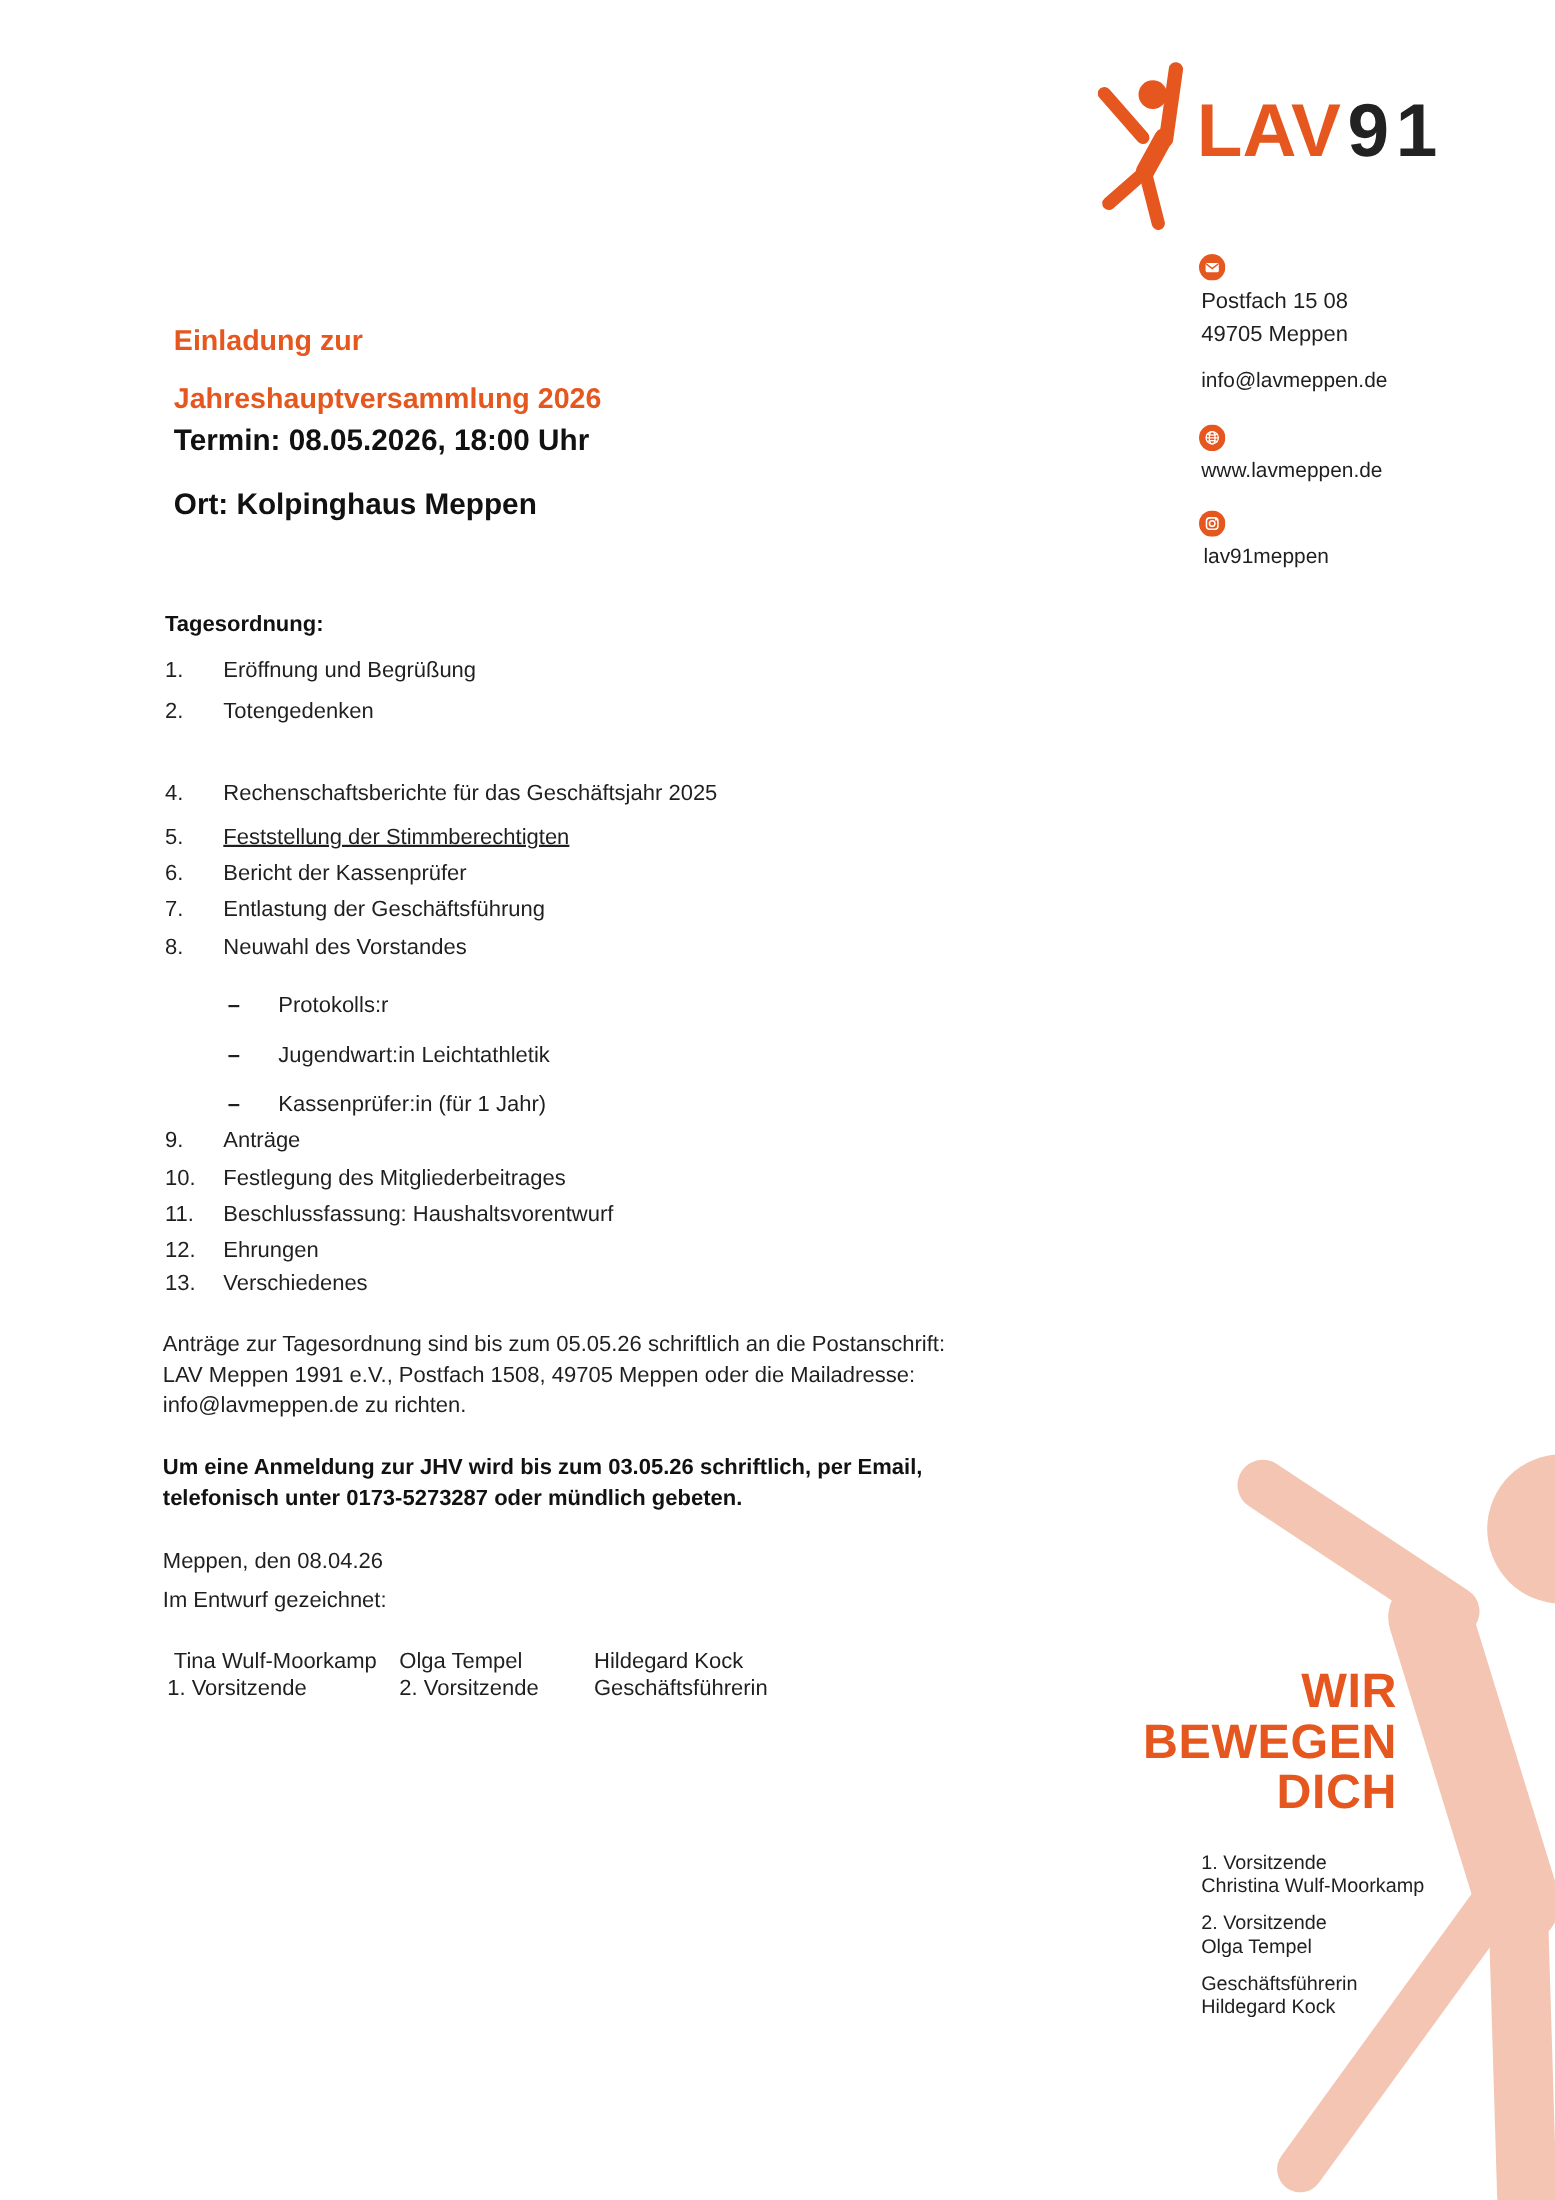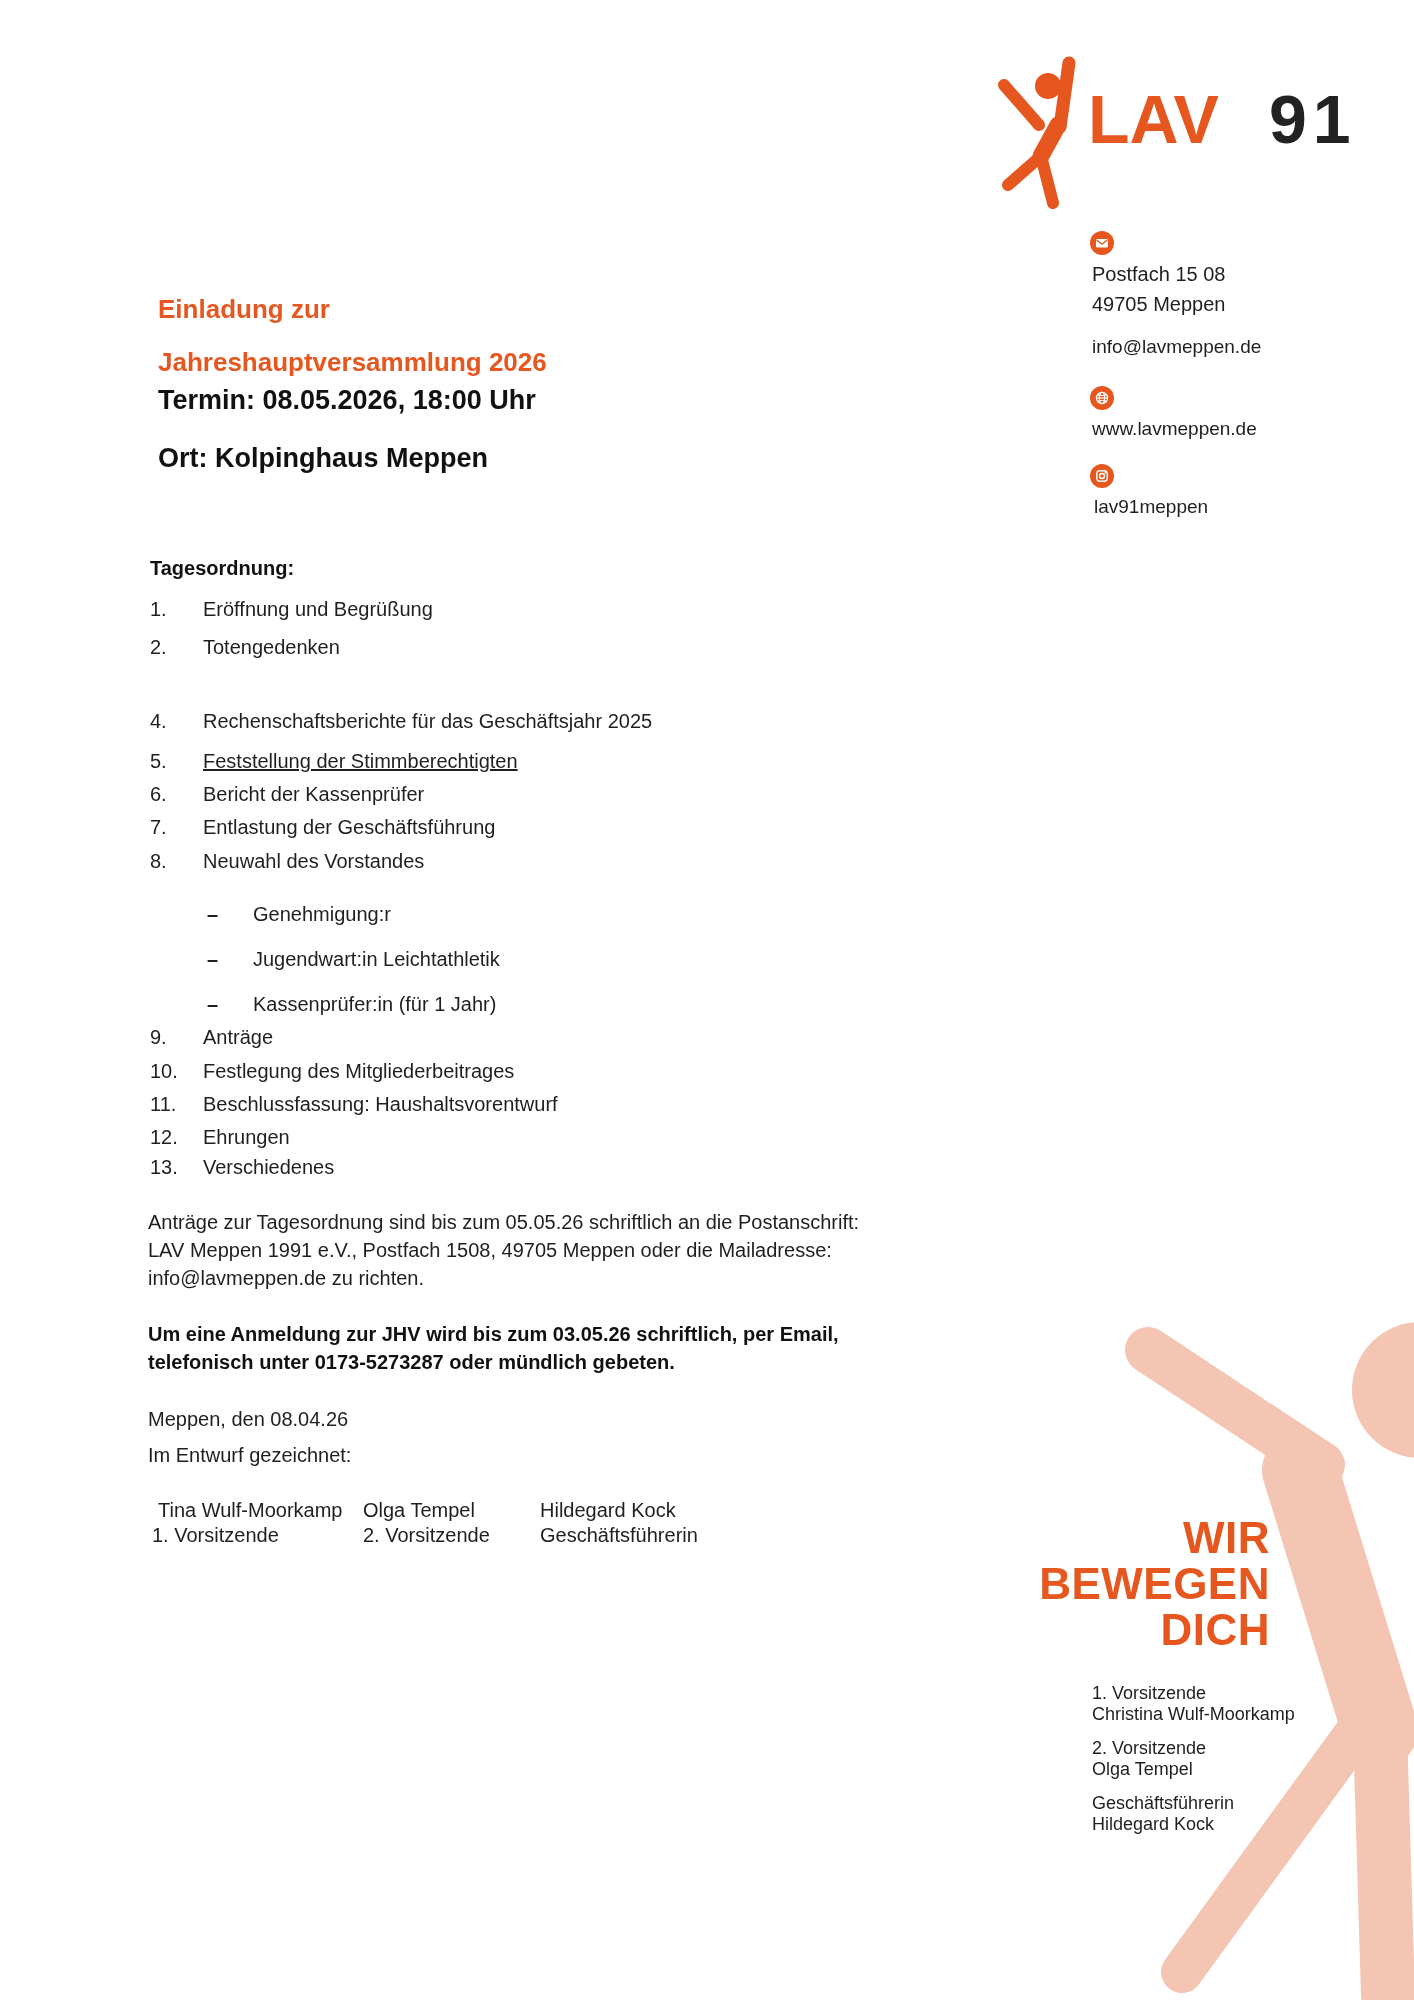--- a/index.html
+++ b/index.html
@@ -49,21 +49,21 @@
       <g stroke="#e5571e" fill="none" stroke-linecap="round">
         <circle cx="53" cy="31" r="13" fill="#e5571e" stroke="none"></circle>
         <line x1="74" y1="8" x2="65" y2="72" stroke-width="13"></line>
         <line x1="9" y1="30" x2="44" y2="70" stroke-width="12"></line>
         <line x1="63" y1="70" x2="46" y2="101" stroke-width="17"></line>
         <line x1="46" y1="101" x2="13" y2="130" stroke-width="12"></line>
         <line x1="46" y1="101" x2="58" y2="148" stroke-width="12"></line>
       </g>
     </svg>
   </div>
-  <div class="abs" style="left:1088px;top:85px;display:flex;align-items:baseline;gap:44px;">
+  <div class="abs" style="left:1088px;top:85px;display:flex;align-items:baseline;">
     <span class="logo-lav">LAV</span>
     <span class="logo-91">91</span>
   </div>
 
   <div class="abs icon-badge" style="left:1090px;top:231px;">
     <svg width="24" height="24" viewBox="0 0 24 24">
       <circle cx="12" cy="12" r="12" fill="#e5571e"></circle>
       <rect x="6" y="8" width="12" height="8.6" rx="1.4" fill="#ffffff"></rect>
       <path d="M6.6 9 L12 13.2 L17.4 9" stroke="#e5571e" stroke-width="1.4" fill="none"></path>
     </svg>
@@ -106,21 +106,21 @@
   <div class="abs agenda-head" style="left:150px;top:558px;">Tagesordnung:</div>
 
   <div class="abs agenda-row" style="top:597px;"><span class="num">1.</span><span>Eröffnung und Begrüßung</span></div>
   <div class="abs agenda-row" style="top:635px;"><span class="num">2.</span><span>Totengedenken</span></div>
   <div class="abs agenda-row" style="top:709px;"><span class="num">4.</span><span>Rechenschaftsberichte für das Geschäftsjahr 2025</span></div>
   <div class="abs agenda-row" style="top:749px;text-decoration:underline;"><span class="num">5.</span><span>Feststellung der Stimmberechtigten</span></div>
   <div class="abs agenda-row" style="top:782px;"><span class="num">6.</span><span>Bericht der Kassenprüfer</span></div>
   <div class="abs agenda-row" style="top:815px;"><span class="num">7.</span><span>Entlastung der Geschäftsführung</span></div>
   <div class="abs agenda-row" style="top:849px;"><span class="num">8.</span><span>Neuwahl des Vorstandes</span></div>
 
-  <div class="abs sub-row" style="top:902px;"><span class="dash">–</span><span>Genehmigung:r</span></div>
+  <div class="abs sub-row" style="top:902px;"><span class="dash">–</span><span>Protokolls:r</span></div>
   <div class="abs sub-row" style="top:947px;"><span class="dash">–</span><span>Jugendwart:in Leichtathletik</span></div>
   <div class="abs sub-row" style="top:992px;"><span class="dash">–</span><span>Kassenprüfer:in (für 1 Jahr)</span></div>
 
   <div class="abs agenda-row" style="top:1025px;"><span class="num">9.</span><span>Anträge</span></div>
   <div class="abs agenda-row" style="top:1059px;"><span class="num">10.</span><span>Festlegung des Mitgliederbeitrages</span></div>
   <div class="abs agenda-row" style="top:1092px;"><span class="num">11.</span><span>Beschlussfassung: Haushaltsvorentwurf</span></div>
   <div class="abs agenda-row" style="top:1125px;"><span class="num">12.</span><span>Ehrungen</span></div>
   <div class="abs agenda-row" style="top:1155px;"><span class="num">13.</span><span>Verschiedenes</span></div>
 
   <div class="abs para" style="top:1208px;">Anträge zur Tagesordnung sind bis zum 05.05.26 schriftlich an die Postanschrift:

